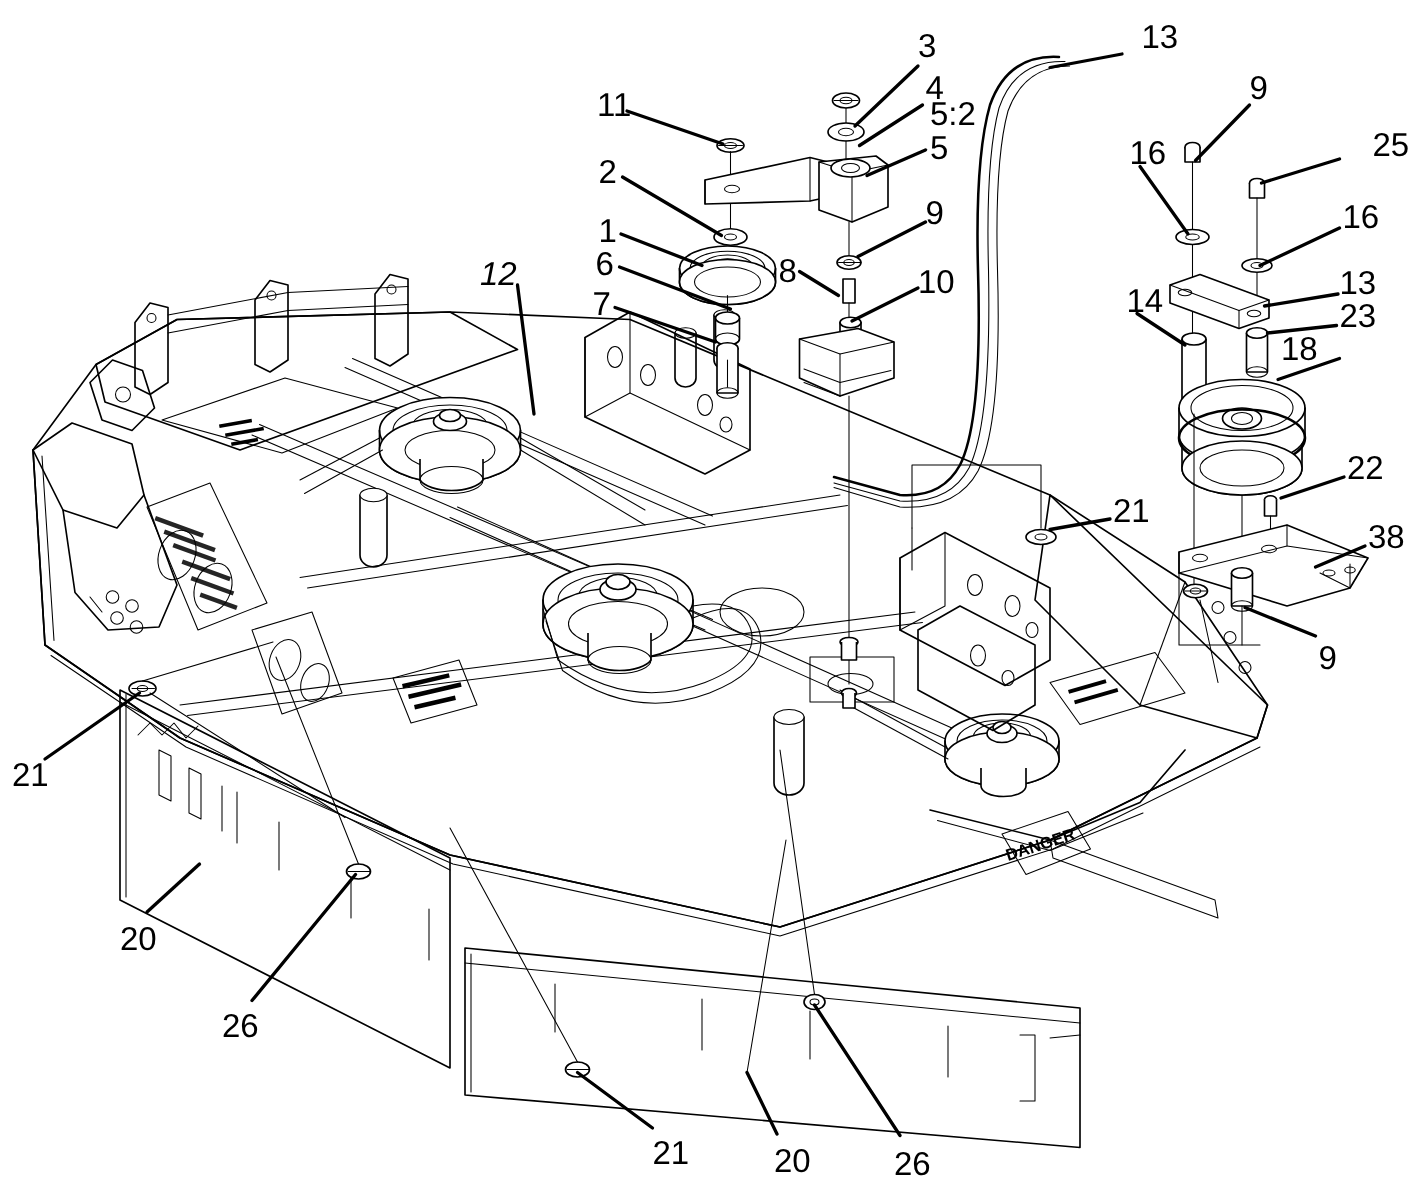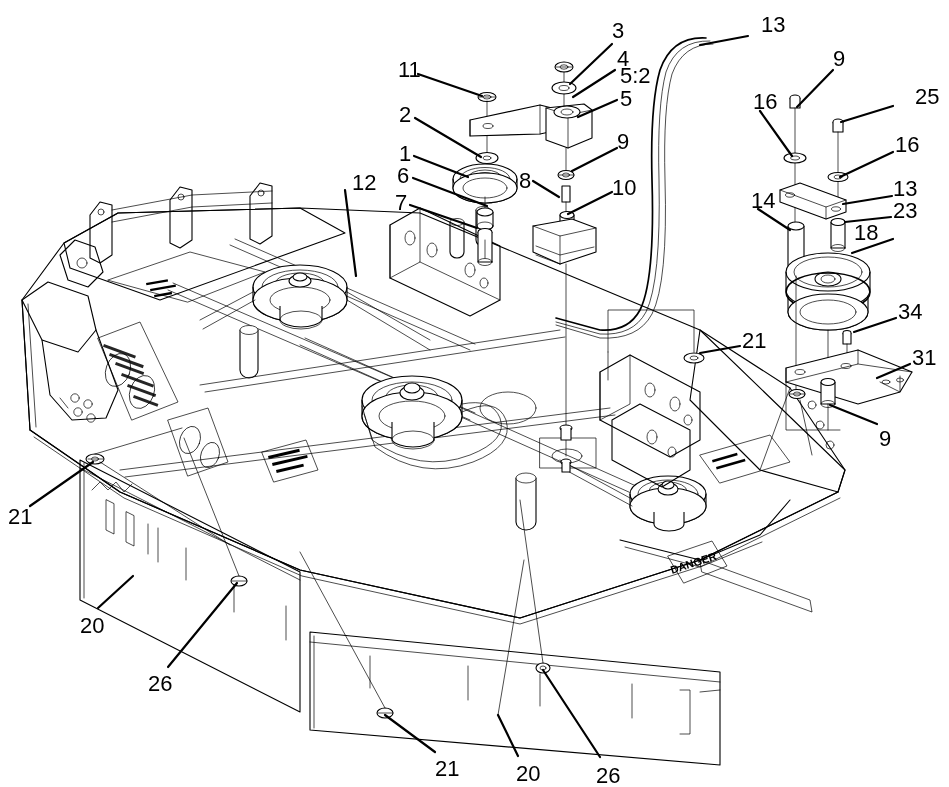--- a/index.html
+++ b/index.html
@@ -479,29 +479,29 @@
       <div class="callout" style="left: 620px; top: 88px;">5</div>
       <div class="callout" style="left: 753px; top: 91px;">16</div>
       <div class="callout" style="left: 915px; top: 86px;">25</div>
       <div class="callout" style="left: 399px; top: 104px;">2</div>
       <div class="callout" style="left: 895px; top: 134px;">16</div>
       <div class="callout" style="left: 617px; top: 131px;">9</div>
       <div class="callout" style="left: 399px; top: 143px;">1</div>
       <div class="callout" style="left: 397px; top: 165px;">6</div>
       <div class="callout" style="left: 519px; top: 170px;">8</div>
       <div class="callout" style="left: 612px; top: 177px;">10</div>
-      <div class="callout" style="left: 352px; top: 172px;">12</div>
+      <div class="callout" style="left: 320px; top: 172px; font-style: italic;">12</div>
       <div class="callout" style="left: 893px; top: 178px;">13</div>
       <div class="callout" style="left: 395px; top: 192px;">7</div>
       <div class="callout" style="left: 751px; top: 190px;">14</div>
       <div class="callout" style="left: 893px; top: 200px;">23</div>
       <div class="callout" style="left: 854px; top: 222px;">18</div>
-      <div class="callout" style="left: 898px; top: 301px;">34</div>
+      <div class="callout" style="left: 898px; top: 301px;">22</div>
       <div class="callout" style="left: 742px; top: 330px;">21</div>
-      <div class="callout" style="left: 912px; top: 347px;">31</div>
+      <div class="callout" style="left: 912px; top: 347px;">38</div>
       <div class="callout" style="left: 879px; top: 428px;">9</div>
       <div class="callout" style="left: 8px; top: 506px;">21</div>
       <div class="callout" style="left: 80px; top: 615px;">20</div>
       <div class="callout" style="left: 148px; top: 673px;">26</div>
       <div class="callout" style="left: 435px; top: 758px;">21</div>
       <div class="callout" style="left: 516px; top: 763px;">20</div>
       <div class="callout" style="left: 596px; top: 765px;">26</div>
     </div>
 
 </div>

